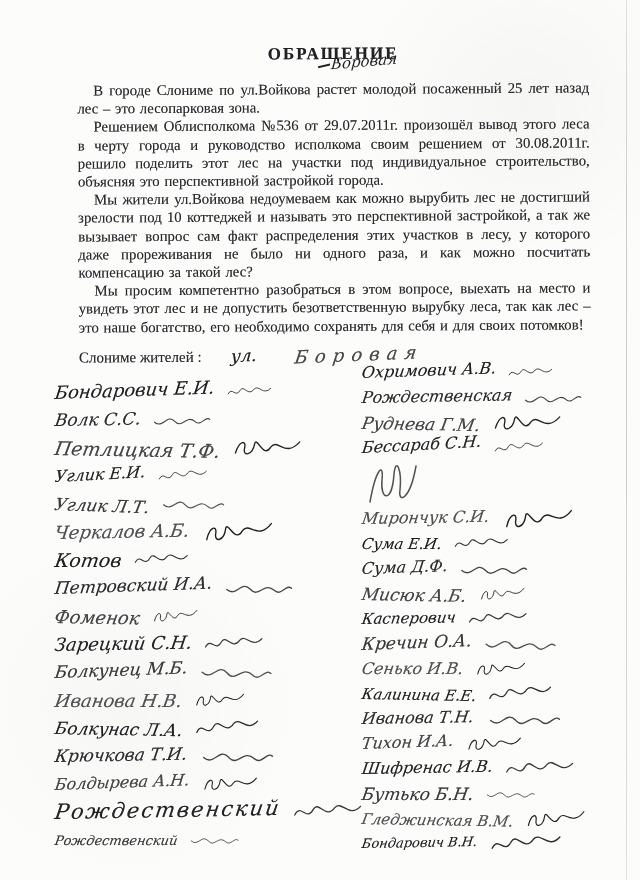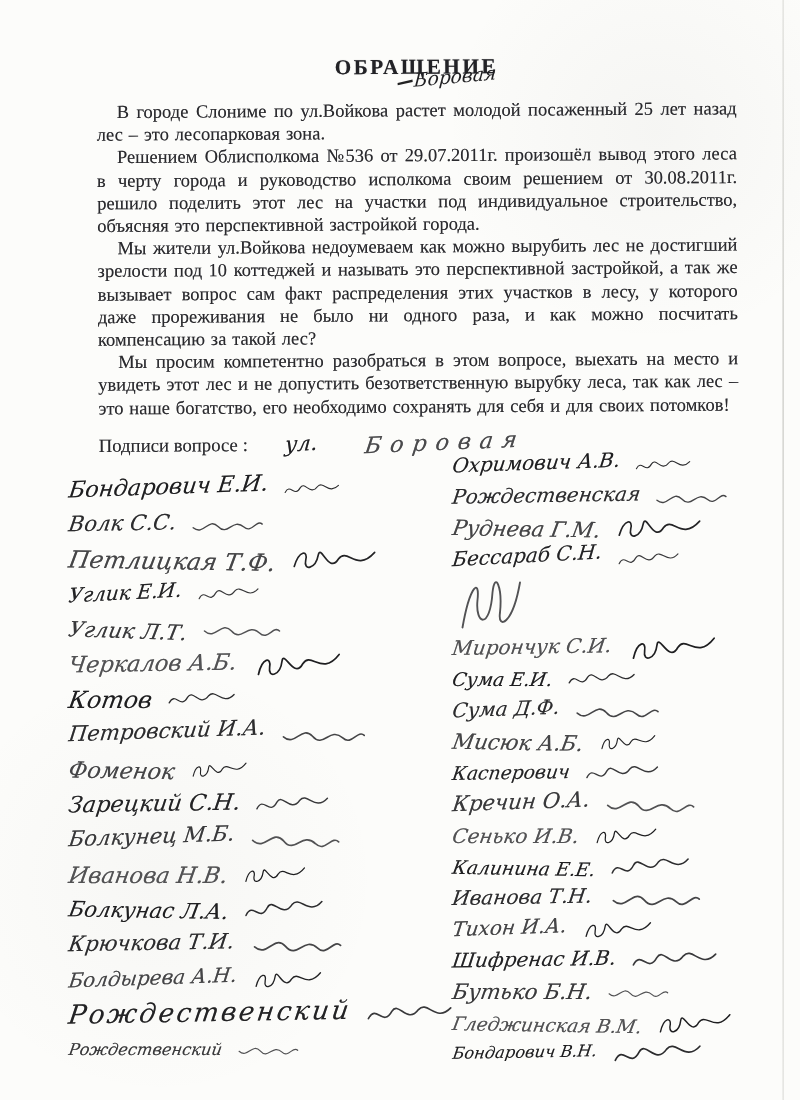--- a/index.html
+++ b/index.html
@@ -84,21 +84,21 @@
 
   <div class="scan-edge"></div>
 
   <div class="typed-block">
     <h1 class="doc-title">ОБРАЩЕНИЕ</h1>
     <p class="para">В городе Слониме по ул.Войкова растет молодой посаженный 25 лет назад лес – это лесопарковая зона.</p>
     <p class="para">Решением Облисполкома №536 от 29.07.2011г. произошёл вывод этого леса в черту города и руководство исполкома своим решением от 30.08.2011г. решило поделить этот лес на участки под индивидуальное строительство, объясняя это перспективной застройкой города.</p>
     <p class="para">Мы жители ул.Войкова недоумеваем как можно вырубить лес не достигший зрелости под 10 коттеджей и называть это перспективной застройкой, а так же вызывает вопрос сам факт распределения этих участков в лесу, у которого даже прореживания не было ни одного раза, и как можно посчитать компенсацию за такой лес?</p>
     <p class="para">Мы просим компетентно разобраться в этом вопросе, выехать на место и увидеть этот лес и не допустить безответственную вырубку леса, так как лес – это наше богатство, его необходимо сохранять для себя и для своих потомков!</p>
     <div class="label-line">
-      <span>Подписи вопросе :</span>
+      <span>Слониме жителей :</span>
       <span class="hand street-prefix">ул.</span>
       <span class="hand street-name">Боровая</span>
     </div>
   </div>
 
   <div class="insertion hand">
     <span class="insertion-dash"></span><span>Боровая</span>
   </div>
 
   <div class="sig-col" id="sig-left">

